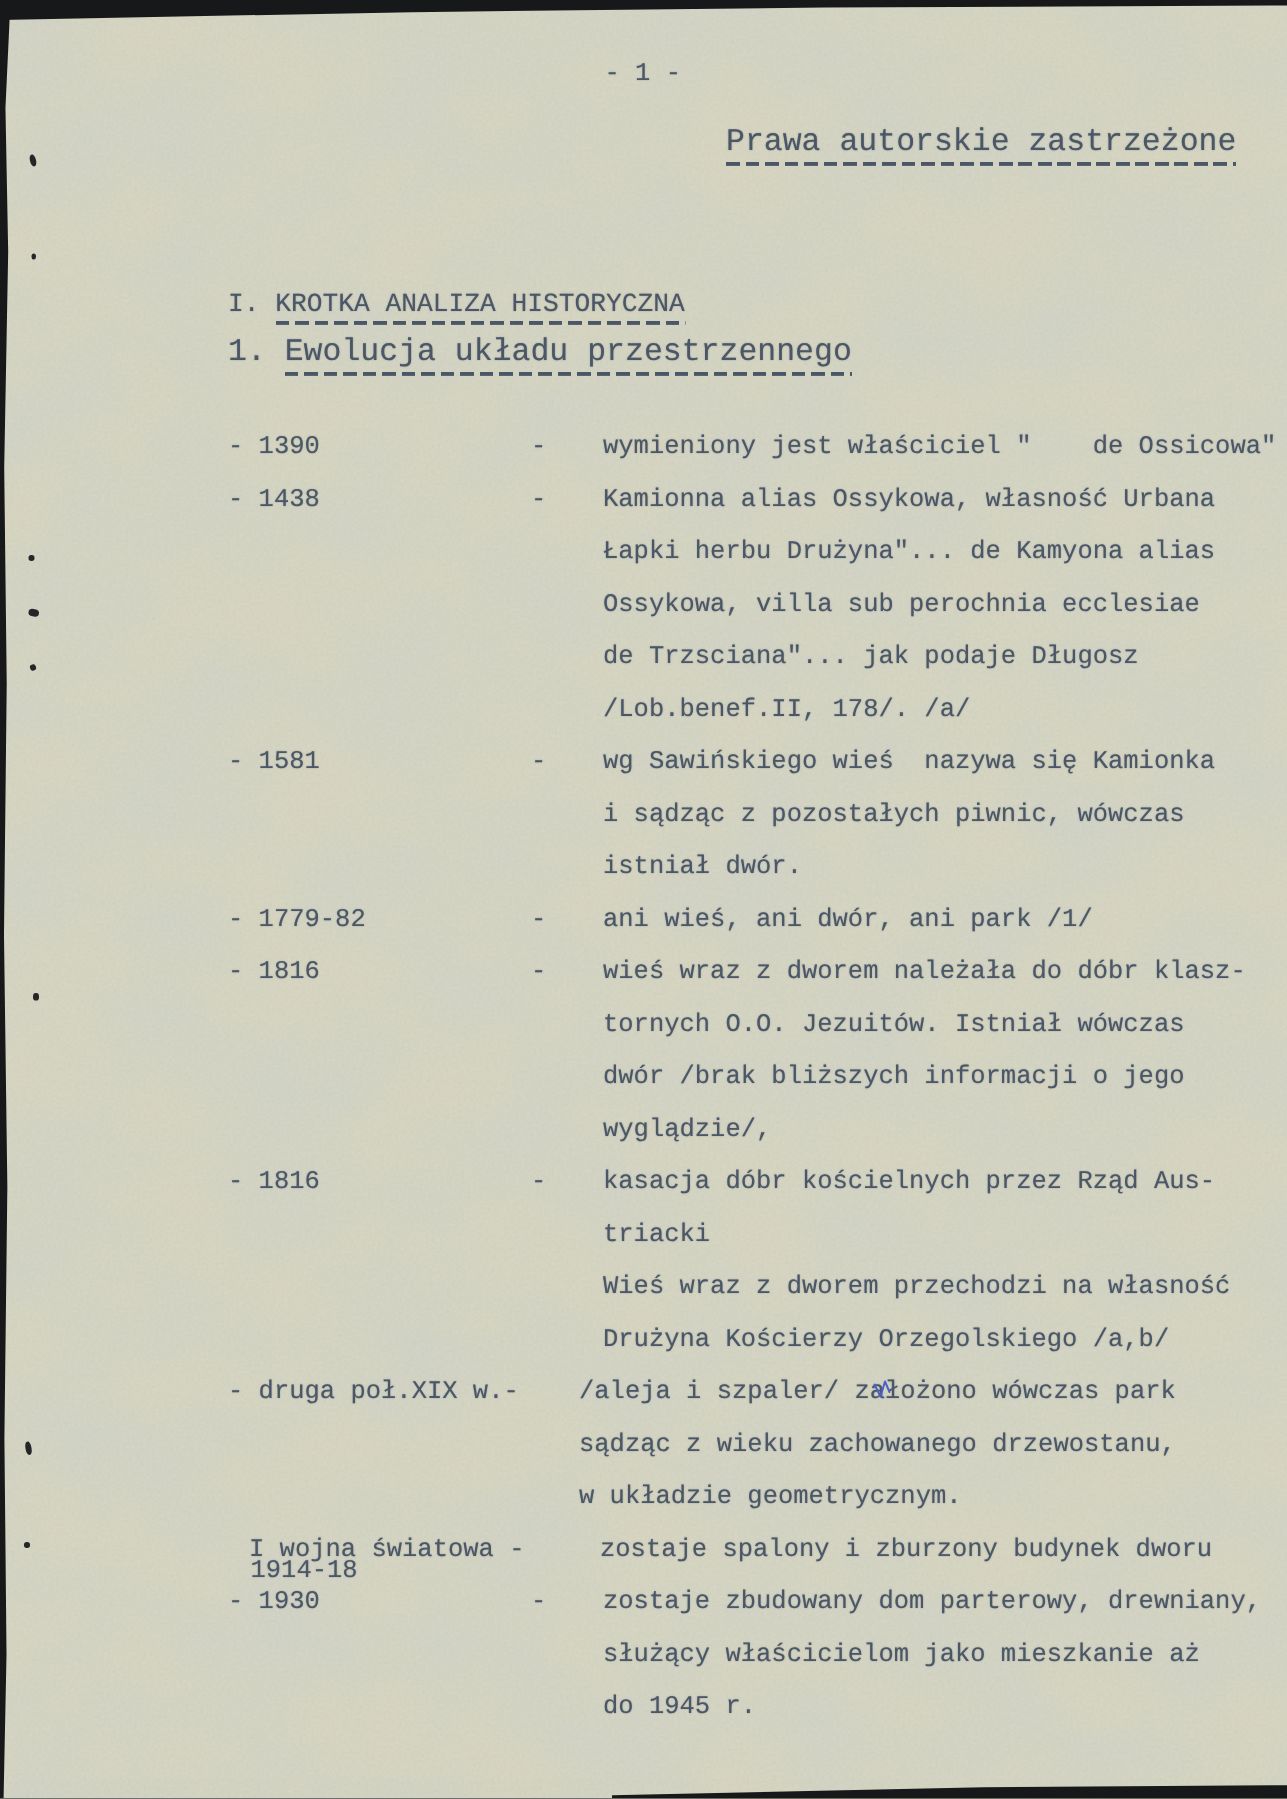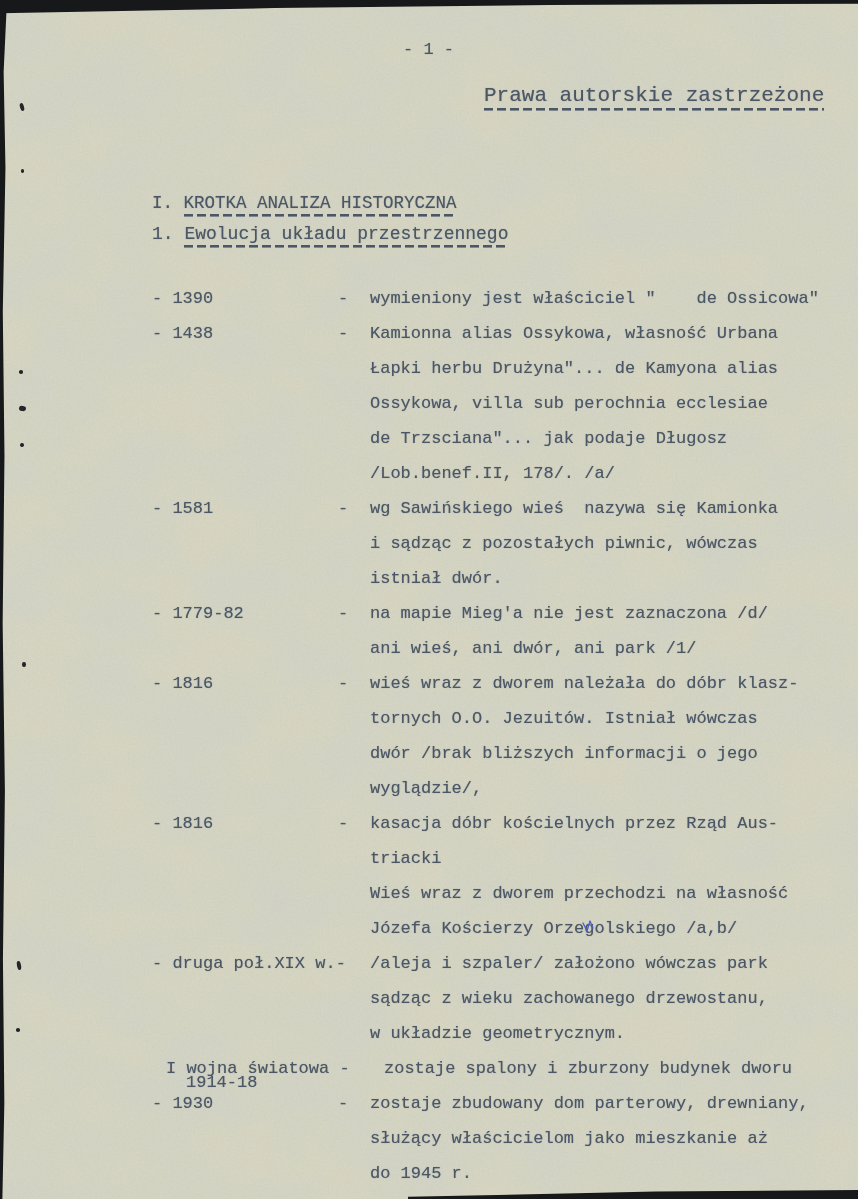--- a/index.html
+++ b/index.html
@@ -16,33 +16,33 @@
   .page-number{left:403px;top:40px;font-size:17px;}
   .copyright{left:484px;top:84px;font-size:21px;}
   .underline{
     background-image:repeating-linear-gradient(90deg,currentColor 0 9px,transparent 9px 13px);
     background-position:left bottom;
     background-size:100% 2.6px;
     background-repeat:no-repeat;
     padding-bottom:4px;
   }
   .heading-1{left:152px;top:193px;font-size:17.5px;}
-  .heading-2{left:152px;top:224px;font-size:18px;text-align:center;}
+  .heading-2{left:152px;top:224px;font-size:21px;text-align:center;}
   .heading-1 .num,.heading-2 .num{white-space:pre;}
   .timeline{left:0;top:281px;width:858px;}
-  .entry{display:flex;align-items:flex-start;}
+  .entry{display:flex;align-items:flex-start;gap:16px;}
   .entry .lbl{width:186px;margin-left:152px;position:relative;}
   .entry.wide .lbl{width:218px;}
   .entry .dash{width:32px;}
   .entry .desc{flex:1;}
   .entry .lbl,.entry .dash,.entry .line{
     line-height:35px;font-size:17px;white-space:pre;
   }
   .entry .lbl2{
-    position:absolute;left:20px;top:22px;
+    position:absolute;left:1px;top:22px;
     line-height:normal;font-size:17px;white-space:pre;
   }
   .entry:nth-child(8){margin-bottom:0;padding-left:14px;}
   .edge{position:absolute;background:#17181a;z-index:6;}
   .edge-top{top:0;left:0;width:858px;height:14px;
     clip-path:polygon(0 0,100% 0,100% 26%,64% 36%,32% 58%,0 95%);}
   .edge-left{top:0;left:0;width:7px;height:1199px;
     clip-path:polygon(0 0,100% 0,52% 6%,78% 14%,40% 26%,64% 38%,38% 52%,70% 66%,42% 80%,62% 92%,34% 100%,0 100%);}
   .edge-bottom{bottom:0;left:408px;width:450px;height:12px;
     clip-path:polygon(0 100%,0 82%,55% 38%,100% 26%,100% 100%);}
@@ -115,42 +115,41 @@
         <div class="desc">
           <div class="line">wg Sawińskiego wieś  nazywa się Kamionka</div>
           <div class="line">i sądząc z pozostałych piwnic, wówczas</div>
           <div class="line">istniał dwór.</div>
         </div>
       </div>
       <div class="entry">
         <div class="lbl">- 1779-82</div>
         <div class="dash">-</div>
         <div class="desc">
-          <div class="line">na mapie Mieg'a nie jest zaznaczona /d/</div>
           <div class="line">ani wieś, ani dwór, ani park /1/</div>
         </div>
       </div>
       <div class="entry">
         <div class="lbl">- 1816</div>
         <div class="dash">-</div>
         <div class="desc">
           <div class="line">wieś wraz z dworem należała do dóbr klasz-</div>
           <div class="line">tornych O.O. Jezuitów. Istniał wówczas</div>
           <div class="line">dwór /brak bliższych informacji o jego</div>
           <div class="line">wyglądzie/,</div>
         </div>
       </div>
       <div class="entry">
         <div class="lbl">- 1816</div>
         <div class="dash">-</div>
         <div class="desc">
           <div class="line">kasacja dóbr kościelnych przez Rząd Aus-</div>
           <div class="line">triacki</div>
           <div class="line">Wieś wraz z dworem przechodzi na własność</div>
-          <div class="line">Józefa Kościerzy Orzegolskiego /a,b/</div>
+          <div class="line">Drużyna Kościerzy Orzegolskiego /a,b/</div>
         </div>
       </div>
       <div class="entry wide">
         <div class="lbl">- druga poł.XIX w.-</div>
         <div class="desc">
           <div class="line">/aleja i szpaler/ założono wówczas park</div>
           <div class="line">sądząc z wieku zachowanego drzewostanu,</div>
           <div class="line">w układzie geometrycznym.</div>
         </div>
       </div>

